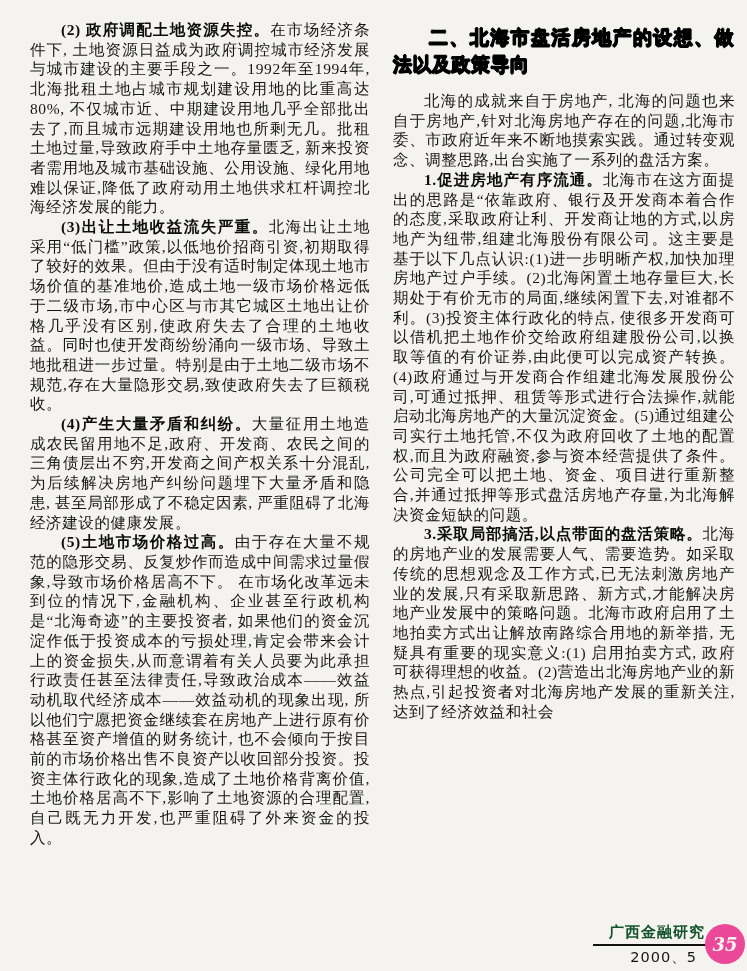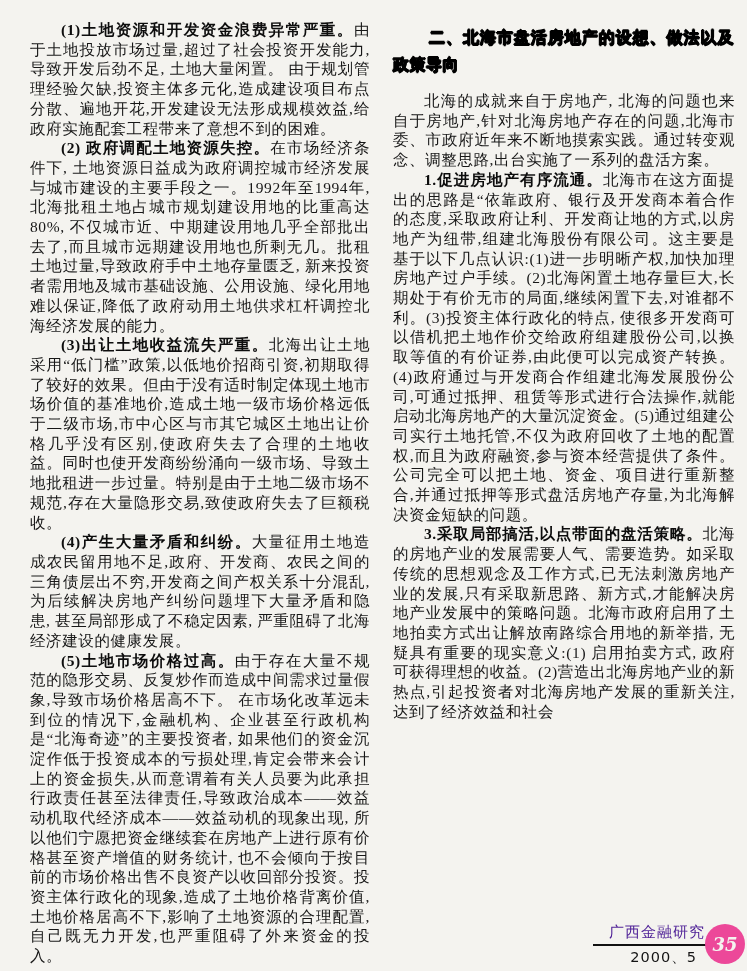--- a/index.html
+++ b/index.html
@@ -39,21 +39,21 @@
   .kai-heading {
     font-style: italic;
     font-weight: bold;
     letter-spacing: 1.2px;
     color: #101010;
   }
 
   .section-title {
     margin: 4px 1px 13px 0;
     font-family: "DejaVu Sans", "Liberation Sans", sans-serif;
-    font-size: 16px;
+    font-size: 19px;
     line-height: 27px;
     font-weight: 900;
     letter-spacing: 0.5px;
     text-indent: 36px;
     text-align: justify;
     color: #000;
     text-shadow: 0.8px 0 0 #000, -0.8px 0 0 #000, 0 0.8px 0 #000, 0 -0.8px 0 #000;
   }
 
   .footer {
@@ -63,24 +63,24 @@
     display: flex;
     align-items: center;
   }
   .journal-block {
     display: flex;
     flex-direction: column;
     align-items: flex-end;
   }
   .journal-name {
     font-family: "DejaVu Sans", "Liberation Sans", sans-serif;
-    font-weight: normal;
+    font-weight: bold;
     font-size: 15px;
     letter-spacing: 1px;
-    color: #4c1d95;
+    color: #14532d;
     padding: 0 10px 2px 16px;
     border-bottom: 2.5px solid #111;
     text-align: center;
   }
   .journal-issue {
     font-family: "DejaVu Sans", "Liberation Sans", sans-serif;
     font-size: 14.5px;
     letter-spacing: 1px;
     color: #141414;
     padding: 2px 18px 0 0;
@@ -101,21 +101,20 @@
     margin-left: -10px;
     transform: translateY(-1px);
   }
 </style>
 </head>
 <body>
 
 <div class="page">
 
   <div class="column col-left">
-      <p class="para"><b class="lead">(1)土地资源和开发资金浪费异常严重。</b><span>由于土地投放市场过量,超过了社会投资开发能力,导致开发后劲不足, 土地大量闲置。 由于规划管理经验欠缺,投资主体多元化,造成建设项目布点分散、遍地开花,开发建设无法形成规模效益,给政府实施配套工程带来了意想不到的困难。</span></p>
       <p class="para"><b class="lead">(2) 政府调配土地资源失控。</b><span>在市场经济条件下, 土地资源日益成为政府调控城市经济发展与城市建设的主要手段之一。1992年至1994年,北海批租土地占城市规划建设用地的比重高达80%, 不仅城市近、中期建设用地几乎全部批出去了,而且城市远期建设用地也所剩无几。批租土地过量,导致政府手中土地存量匮乏, 新来投资者需用地及城市基础设施、公用设施、绿化用地难以保证,降低了政府动用土地供求杠杆调控北海经济发展的能力。</span></p>
       <p class="para"><b class="lead">(3)出让土地收益流失严重。</b><span>北海出让土地采用“低门槛”政策,以低地价招商引资,初期取得了较好的效果。但由于没有适时制定体现土地市场价值的基准地价,造成土地一级市场价格远低于二级市场,市中心区与市其它城区土地出让价格几乎没有区别,使政府失去了合理的土地收益。同时也使开发商纷纷涌向一级市场、导致土地批租进一步过量。特别是由于土地二级市场不规范,存在大量隐形交易,致使政府失去了巨额税收。</span></p>
       <p class="para"><b class="lead">(4)产生大量矛盾和纠纷。</b><span>大量征用土地造成农民留用地不足,政府、开发商、农民之间的三角债层出不穷,开发商之间产权关系十分混乱,为后续解决房地产纠纷问题埋下大量矛盾和隐患, 甚至局部形成了不稳定因素, 严重阻碍了北海经济建设的健康发展。</span></p>
       <p class="para"><b class="lead">(5)土地市场价格过高。</b><span>由于存在大量不规范的隐形交易、反复炒作而造成中间需求过量假象,导致市场价格居高不下。 在市场化改革远未到位的情况下,金融机构、企业甚至行政机构是“北海奇迹”的主要投资者, 如果他们的资金沉淀作低于投资成本的亏损处理,肯定会带来会计上的资金损失,从而意谓着有关人员要为此承担行政责任甚至法律责任,导致政治成本——效益动机取代经济成本——效益动机的现象出现, 所以他们宁愿把资金继续套在房地产上进行原有价格甚至资产增值的财务统计, 也不会倾向于按目前的市场价格出售不良资产以收回部分投资。投资主体行政化的现象,造成了土地价格背离价值,土地价格居高不下,影响了土地资源的合理配置,自己既无力开发,也严重阻碍了外来资金的投入。</span></p>
     </div>
 
   <div class="column col-right">
     <h2 class="section-title">二、北海市盘活房地产的设想、做法以及政策导向</h2>
     <div>
         <p class="para"><span>北海的成就来自于房地产, 北海的问题也来自于房地产,针对北海房地产存在的问题,北海市委、市政府近年来不断地摸索实践。通过转变观念、调整思路,出台实施了一系列的盘活方案。</span></p>

